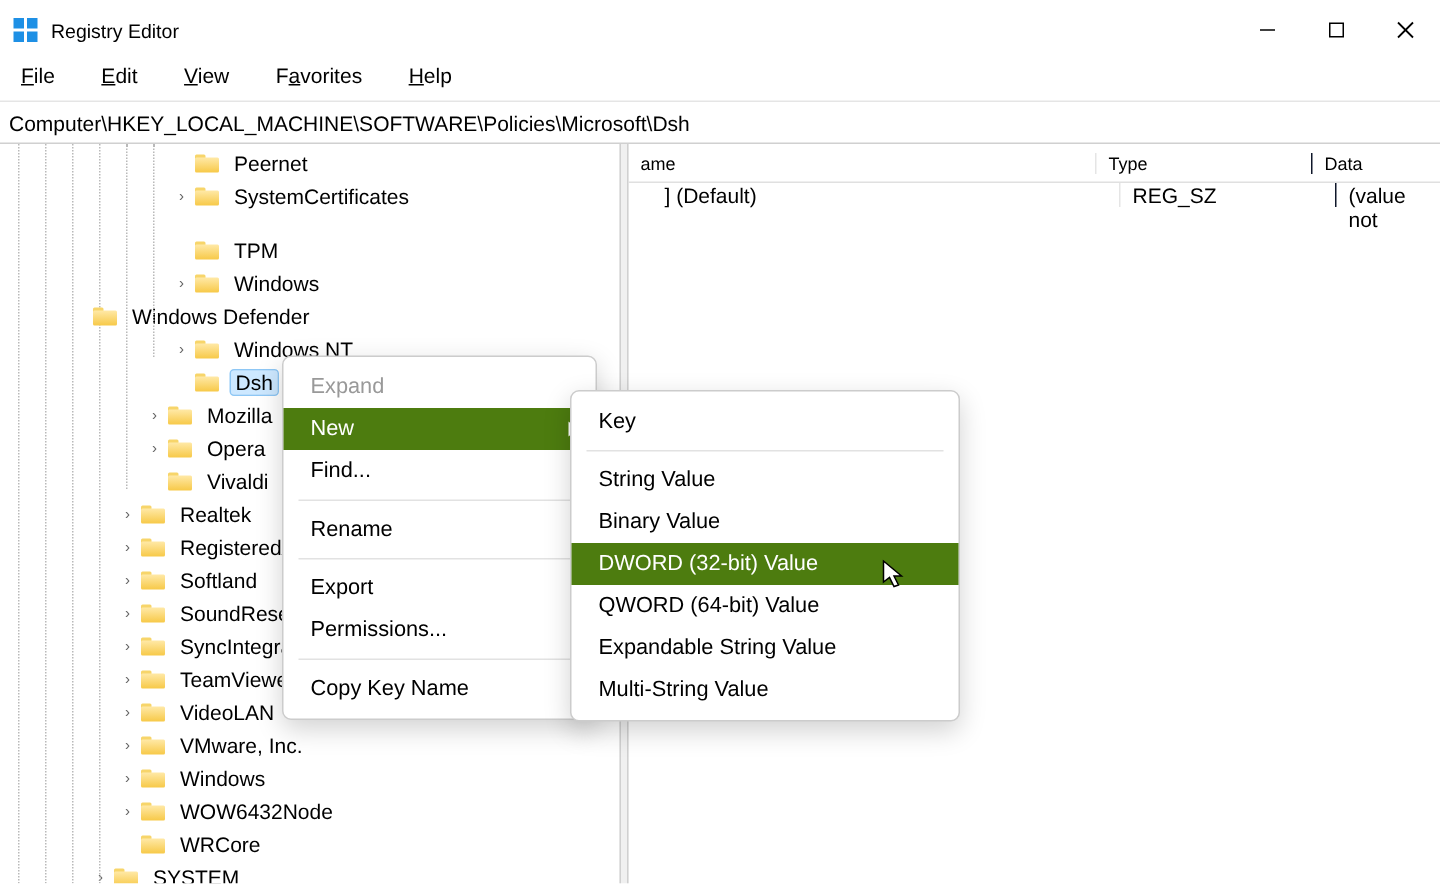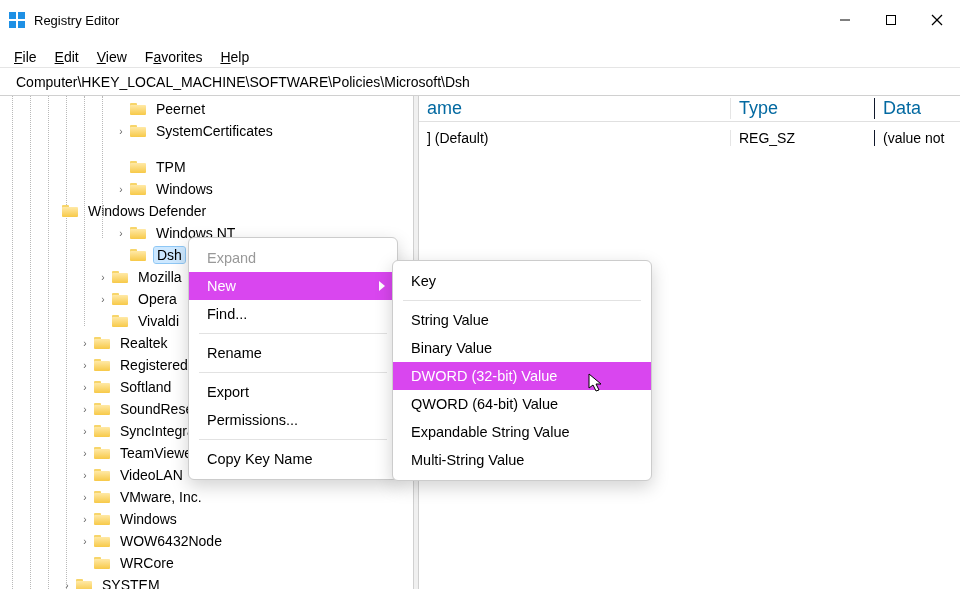--- a/index.html
+++ b/index.html
@@ -7,26 +7,26 @@
 
   
   .titlebar { height: 40px; display: flex; align-items: center; padding-left: 8px; text-align: right; }
   .titlebar .app-icon { width: 18px; height: 18px; margin-right: 8px; display: flex; align-items: center; justify-content: center; }
   .titlebar .title-text { font-size: 13px; }
   .win-controls { margin-left: auto; display: flex; height: 100%; }
   .win-btn { width: 46px; display: flex; align-items: center; justify-content: center; }
   .win-btn svg { width: 12px; height: 12px; }
 
   
-  .menubar { height: 28px; display: flex; align-items: flex-end; padding-left: 6px; gap: 2px; border-bottom: 1px solid #e5e5e5; }
+  .menubar { height: 28px; display: flex; align-items: flex-start; padding-left: 6px; gap: 15px; border-bottom: 1px solid #e5e5e5; }
   .menubar .menu-item { padding: 2px 8px; font-size: 14px; }
   .menubar .menu-item .ul { text-decoration: underline; }
 
   
-  .addressbar { height: 28px; display: flex; align-items: center; padding: 0 16px; font-size: 14px; border-bottom: 1px solid #d0d0d0; }
+  .addressbar { height: 28px; display: flex; align-items: center; padding: 0 6px; font-size: 14px; border-bottom: 1px solid #d0d0d0; }
 
   
   .main { display: flex; height: calc(589px - 40px - 28px - 28px); }
   .tree-pane { width: 413px; overflow: hidden; position: relative; }
   .splitter { width: 6px; background: #f0f0f0; border-left: 1px solid #d0d0d0; border-right: 1px solid #d0d0d0; cursor: ew-resize; position: relative; }
   .splitter::after { content:""; position:absolute; left:2px; top:50%; width:2px; height:28px; background: repeating-linear-gradient(#999 0 2px, transparent 2px 4px); transform: translateY(-50%); }
   .list-pane { flex: 1; overflow: hidden; }
 
   
   .tree { padding-top: 2px; font-size: 14px; }
@@ -35,33 +35,33 @@
   .tree-row .folder { width: 18px; height: 14px; margin-right: 6px; position: relative; }
   .tree-row .folder::before { content:""; position:absolute; left:0; top:1px; width:7px; height:3px; background:#f7d56a; border-radius:1px 1px 0 0; }
   .tree-row .folder::after { content:""; position:absolute; left:0; top:3px; width:16px; height:10px; background:linear-gradient(#ffe9a7,#f7c948); border-radius:1px; }
   .tree-row.selected .label-text { background: #cde8ff; outline: 1px solid #8ec7f5; border-radius: 2px; padding: 0 3px; }
   .label-text { padding: 0 2px; }
 
   .vlines { position: absolute; top: 0; bottom: 0; }
   .vline { position: absolute; top: 0; bottom: 0; width: 0; border-left: 1px dotted #b9b9b9; }
 
   
-  .list-head { height: 26px; display: flex; align-items: center; border-bottom: 1px solid #e0e0e0; font-size: 18px; color: #0369a1; }
+  .list-head { height: 26px; display: flex; align-items: center; border-bottom: 1px solid #e0e0e0; font-size: 12px; color: #000000; }
   .list-head .col { padding: 0 8px; }
   .col-name { width: 312px; border-right: 1px solid #e5e5e5; }
   .col-type { width: 144px; border-right: 1px solid #0f172a; }
   .col-data { flex: 1; }
-  .list-row { height: 24px; display: flex; align-items: flex-end; font-size: 14px; }
+  .list-row { height: 24px; display: flex; align-items: flex-start; font-size: 14px; margin-left: 16px; }
   .list-row .cell { padding: 0 8px; }
 
   
   .ctxmenu { position: absolute; background: #fff; border: 1px solid #ccc; border-radius: 6px; box-shadow: 0 6px 18px rgba(0,0,0,0.18); padding: 6px 0; font-size: 14.5px; }
   .ctxmenu .item { height: 28px; display: flex; align-items: center; padding: 0 34px 0 18px; position: relative; }
   .ctxmenu .item.disabled { color: #999; }
-  .ctxmenu .item.highlight { background: #d946ef; color: #fff; }
+  .ctxmenu .item.highlight { background: #4d7c0f; color: #fff; }
   .ctxmenu .sep { height: 1px; background: #e2e2e2; margin: 5px 10px; }
   .ctxmenu .item.has-sub::after { content:""; position:absolute; right:12px; top:50%; transform:translateY(-50%); width:0; height:0; border-top:5px solid transparent; border-bottom:5px solid transparent; border-left:6px solid currentColor; }
 
   .cursor { position: absolute; width: 16px; height: 20px; }
 </style>
 </head>
 <body>
 
 <div class="titlebar">
   <span class="app-icon">
@@ -256,21 +256,21 @@
     <div class="item">Find...</div>
     <div class="sep"></div>
     <div class="item">Rename</div>
     <div class="sep"></div>
     <div class="item">Export</div>
     <div class="item">Permissions...</div>
     <div class="sep"></div>
     <div class="item">Copy Key Name</div>
   </div>
 
-<div class="ctxmenu" id="ctx2" style="left:392px; top:260px; width:260px">
+<div class="ctxmenu" id="ctx2" style="left:380px; top:260px; width:260px">
     <div class="item">Key</div>
     <div class="sep"></div>
     <div class="item">String Value</div>
     <div class="item">Binary Value</div>
     <div class="item highlight">DWORD (32-bit) Value</div>
     <div class="item">QWORD (64-bit) Value</div>
     <div class="item">Expandable String Value</div>
     <div class="item">Multi-String Value</div>
   </div>
 

